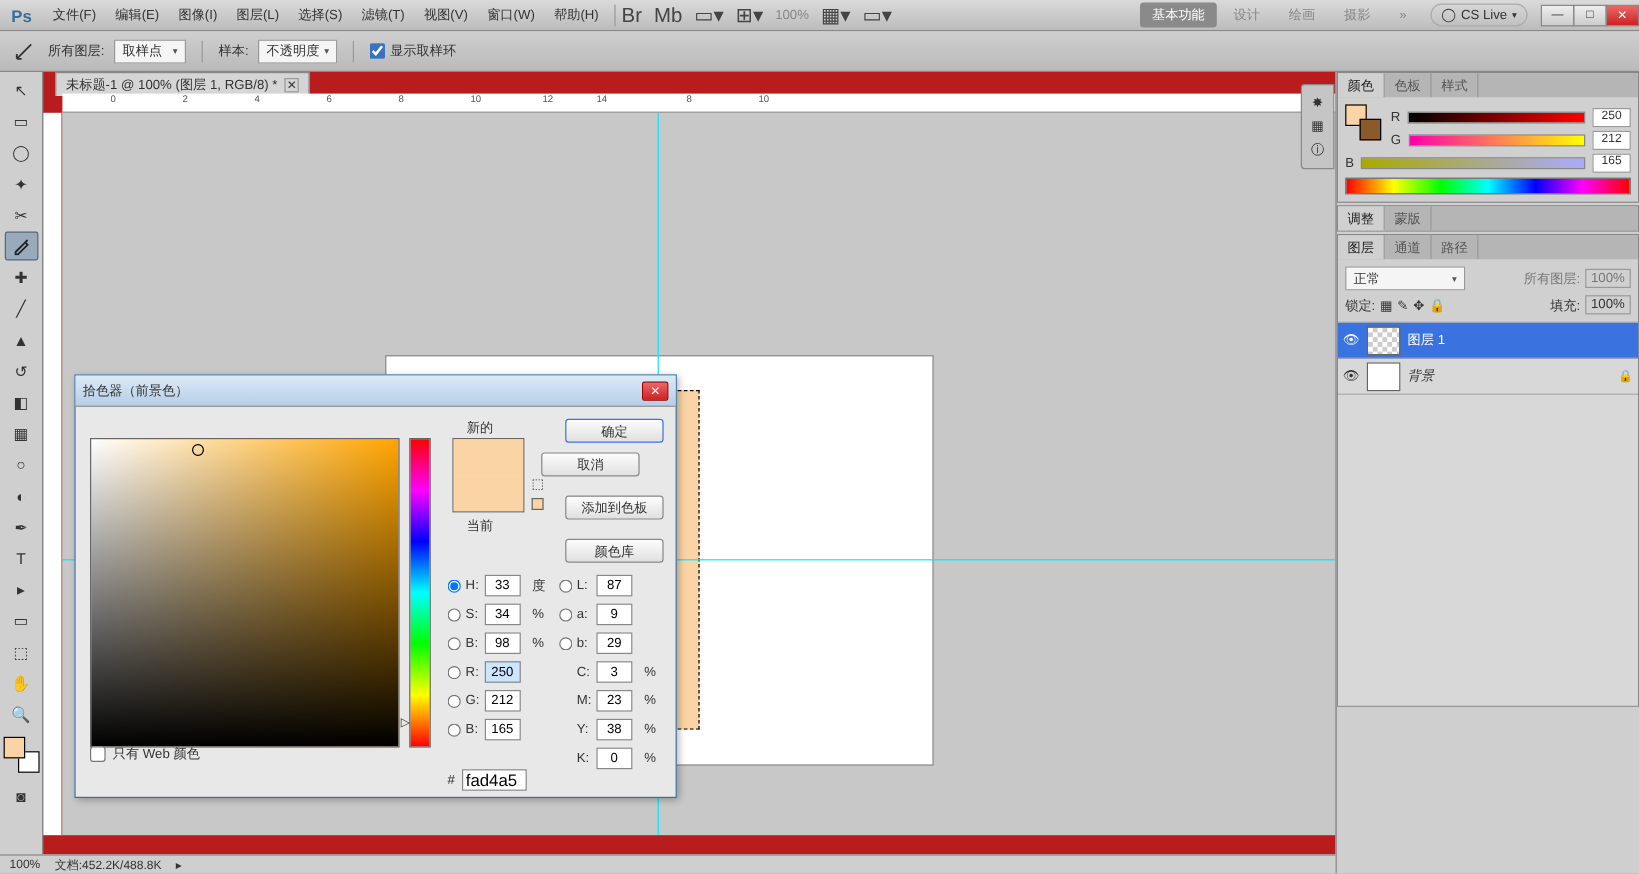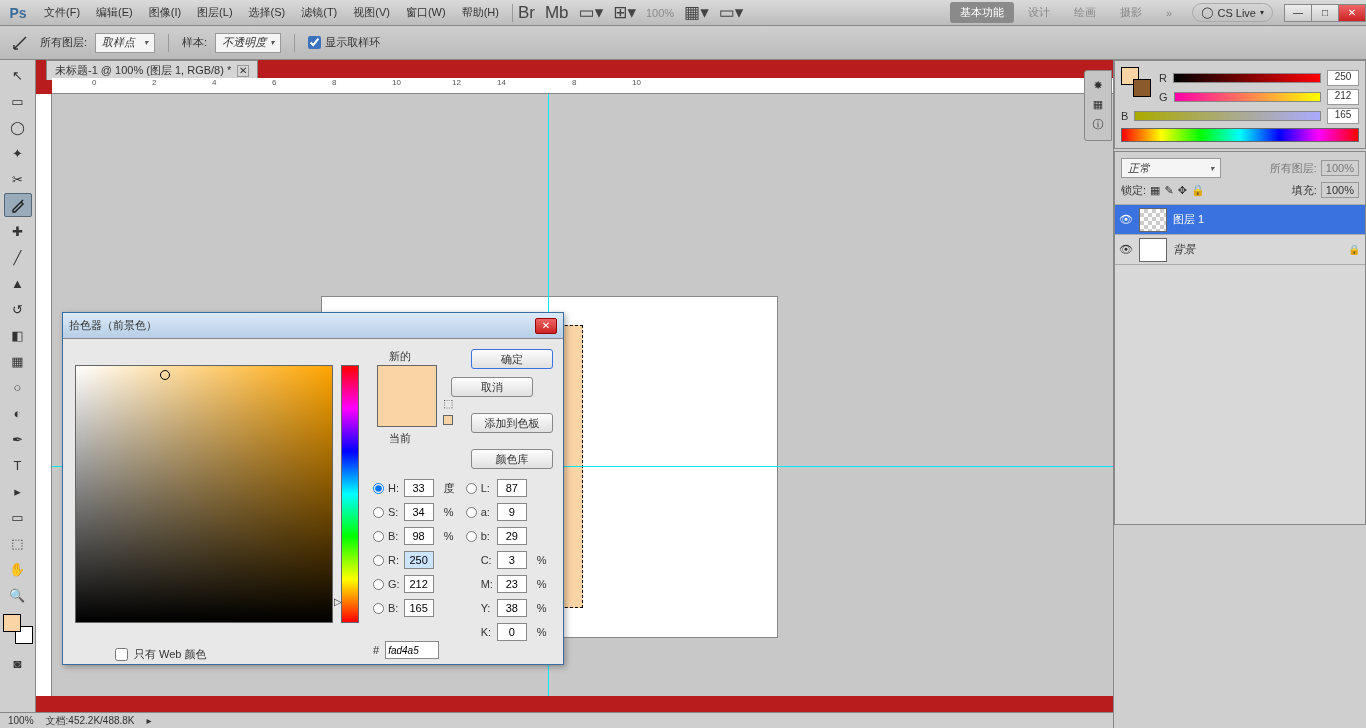--- a/index.html
+++ b/index.html
@@ -11,21 +11,21 @@
 .menu-right { margin-left: auto; display: flex; align-items: center; }
 .work-tab { margin: 0 2px; padding: 3px 10px; border-radius: 3px; color: #888; font-size: 11px; }
 .work-tab.active { background: #8a8a8a; color: #fff; }
 .cslive { margin: 0 8px; padding: 2px 8px; border: 1px solid #aaa; border-radius: 10px; display: flex; align-items: center; gap: 4px; }
 .win-btns { display: flex; margin-left: 4px; }
 .win-btn { width: 28px; height: 18px; border: 1px solid #888; background: linear-gradient(#eee,#ccc); margin-left: -1px; display:flex;align-items:center;justify-content:center; font-size:10px;}
 .win-btn.close { background: linear-gradient(#e66,#c22); color:#fff; }
 .options-bar { height: 34px; background: linear-gradient(#cfcfcf,#bababa); border-bottom: 1px solid #888; display: flex; align-items: center; padding: 0 8px; gap: 8px; }
 .tool-icon-small { width: 24px; height: 24px; display:flex;align-items:center;justify-content:center; }
 .opt-label { font-size: 11px; }
-.opt-select { background: #f5f5f5; border: 1px solid #999; padding: 2px 6px; height: 20px; min-width: 60px; display:flex; align-items:center; justify-content:space-between; gap:4px;font-style:italic;}
+.opt-select { background: #f5f5f5; border: 1px solid #999; padding: 2px 6px; height: 20px; min-width: 60px; display:flex; align-items:center; justify-content:space-between; gap:4px;}
 .opt-select .arr { font-size:8px;color:#555;}
 .checkbox-cont { display: flex; gap: 4px; }
 .checkbox-cont input { accent-color: #3a72c0; }
 .main-area { position: absolute; top: 60px; left: 0; right: 253px; bottom: 16px; display: flex; }
 .toolbox { width: 36px; background: #cfcfcf; border-right: 1px solid #888; display: flex; flex-direction: column; padding-top: 2px; }
 .tool-btn { width: 28px; height: 24px; margin: 1px auto; display:flex; align-items:center; justify-content:center; border-radius:2px; font-size:13px;}
 .tool-btn.active { background: #9ab; border:1px solid #567;}
 .color-swatch { width: 30px; height: 30px; margin: 6px auto; position: relative; }
 .fg-sw { position:absolute; width:18px;height:18px;border:1px solid #000; background:#fad4a5; left:0; top:0; z-index:2;}
 .bg-sw { position:absolute; width:18px;height:18px;border:1px solid #000; background:#fff; right:0; bottom:0;}
@@ -69,23 +69,23 @@
 .preview-block { position:absolute; left:314px; top:26px; width:60px; height:62px; border:1px solid #666;}
 .preview-block .new { height:50%; background:#fad4a5;}
 .preview-block .cur { height:50%; background:#fad4a5;}
 .lbl-new { position:absolute; left:326px; top:10px; font-size:11px;}
 .lbl-cur { position:absolute; left:326px; top:92px; font-size:11px;}
 .dlg-btn { position:absolute; width:82px; height:20px; background:linear-gradient(#fdfdfd,#e0e0e0); border:1px solid #888; border-radius:3px; font-size:11px; display:flex;align-items:center;justify-content:center;}
 .val-grid { position:absolute; left:310px; top:140px; display:grid; grid-template-columns: auto auto 36px 18px auto auto 36px 18px; gap:6px 4px; align-items:center; font-size:11px;}
 .val-grid input[type=text]{ width:30px; height:18px; border:1px solid #888; font-size:11px; text-align:center;}
 .val-grid input.sel { background:#cde4ff; }
 .radio { width:11px; height:11px;}
-.webonly { position:absolute; left:12px; top:308px; display:flex; align-items:center; gap:6px; font-size:11px;margin-left:40px;}
+.webonly { position:absolute; left:12px; top:282px; display:flex; align-items:center; gap:6px; font-size:11px;}
 .hex-row { position:absolute; left:310px; top:302px; display:flex; align-items:center; gap:6px; font-size:11px;}
-.hex-row input { width:54px; height:18px; border:1px solid #888; font-size:10px; padding:0 2px;font-style:italic;}
+.hex-row input { width:54px; height:18px; border:1px solid #888; font-size:14px; padding:0 2px;}
 .ruler-tick{font-size:8px; position:absolute; color:#555;}
 .panel-row{display:flex;align-items:center;gap:4px;font-size:11px;}
 .layers-list{background:#d8d8d8; height:320px; border-top:1px solid #aaa;}
 .small-icon{font-size:17px; color:#444;}
 </style>
 </head>
 <body>
 
 <div class="menubar">
   <div class="ps-logo">Ps</div>
@@ -219,20 +219,25 @@
 </div>
 
 <div class="panel-col">
   <div class="collapse-strip">
     <span>✸</span>
     <span>▦</span>
     <span>ⓘ</span>
   </div>
 
   <div class="panel-group">
+    <div class="panel-tabs">
+      <div class="panel-tab active">颜色</div>
+      <div class="panel-tab">色板</div>
+      <div class="panel-tab">样式</div>
+    </div>
     <div class="panel-body color-sliders">
       <div style="float:left;width:30px;height:30px;position:relative;margin-right:8px;">
         <div style="position:absolute;width:18px;height:18px;background:#fad4a5;border:1px solid #000;"></div>
         <div style="position:absolute;width:18px;height:18px;background:#8b5a2b;border:1px solid #000;right:0;bottom:0;"></div>
       </div>
       <div class="row">
           <span>R</span>
           <div class="slider-track" style="background:linear-gradient(to right,#000,#f00)"></div>
           <div class="slider-val">250</div>
         </div>
@@ -243,22 +248,33 @@
         </div>
       <div class="row">
           <span>B</span>
           <div class="slider-track" style="background:linear-gradient(to right,#aa0,#aaf)"></div>
           <div class="slider-val">165</div>
         </div>
       <div class="spectrum"></div>
     </div>
   </div>
 
+  <div class="panel-group" style="height:22px;">
+    <div class="panel-tabs">
+      <div class="panel-tab active">调整</div>
+      <div class="panel-tab">蒙版</div>
+    </div>
+  </div>
 
   <div class="panel-group">
+    <div class="panel-tabs">
+      <div class="panel-tab active">图层</div>
+      <div class="panel-tab">通道</div>
+      <div class="panel-tab">路径</div>
+    </div>
     <div class="panel-body">
       <div class="panel-row">
         <div class="opt-select" style="width:100px">
             <span>正常</span>
             <span class="arr">▾</span>
           </div>
         <span style="margin-left:auto;color:#777">所有图层:</span>
         <span style="border:1px solid #999;padding:1px 4px;color:#777">100%</span>
       </div>
       <div class="panel-row" style="margin-top:4px;">

